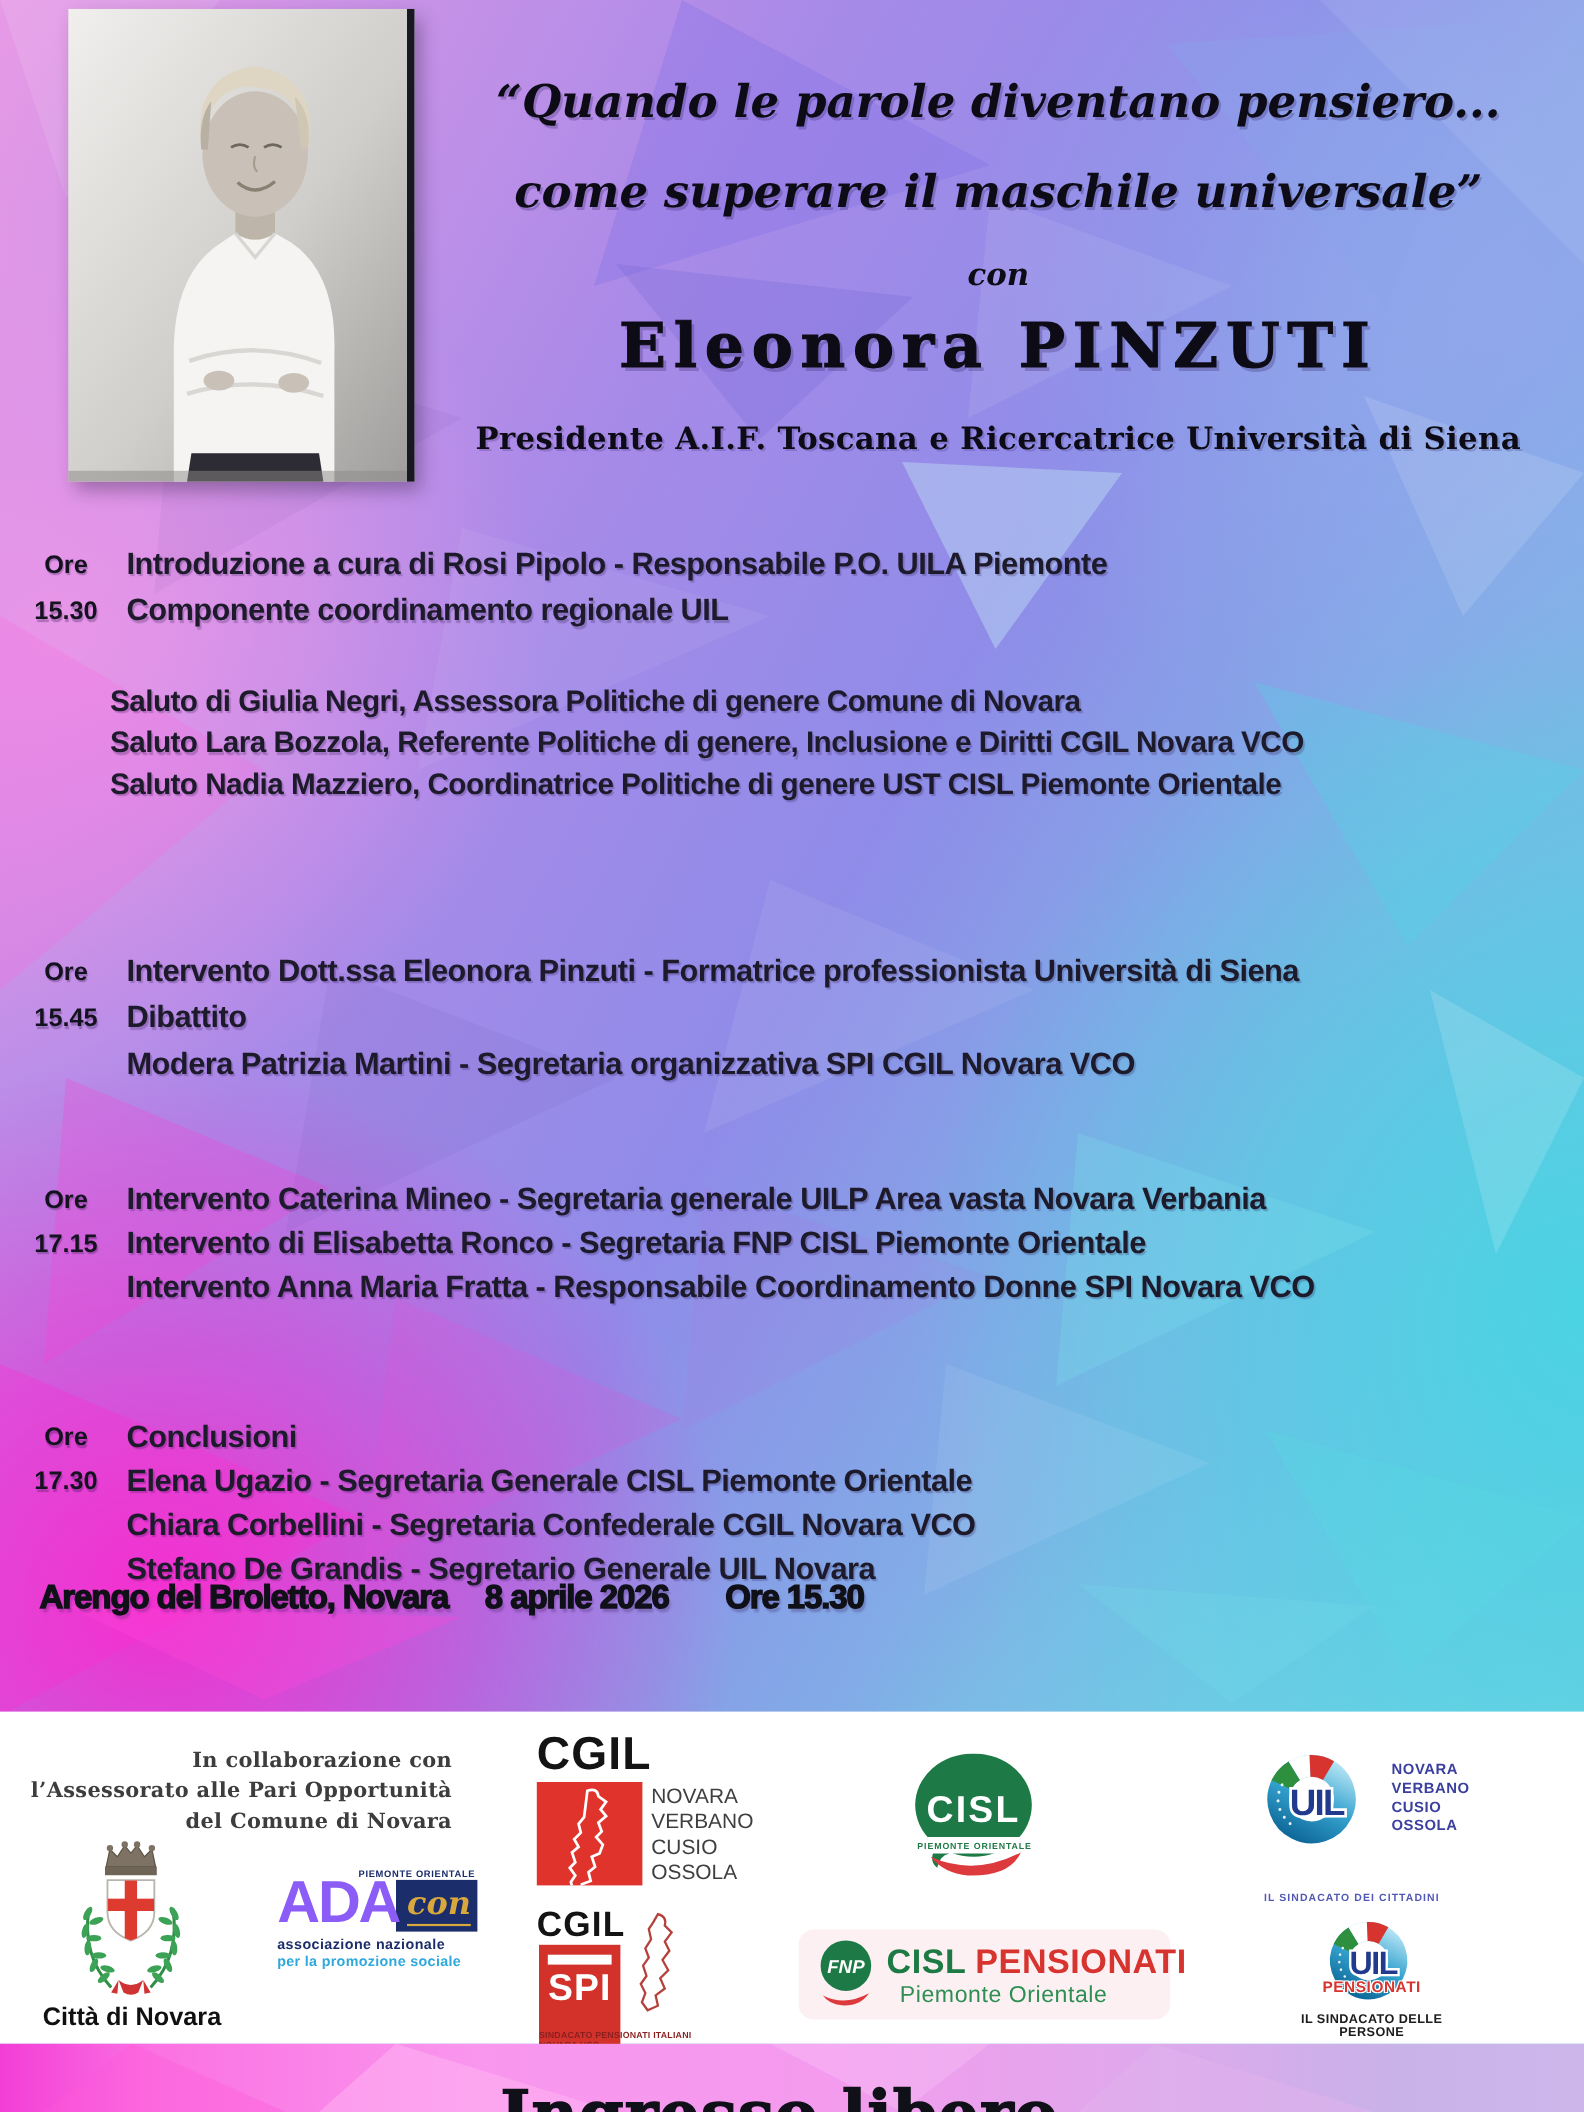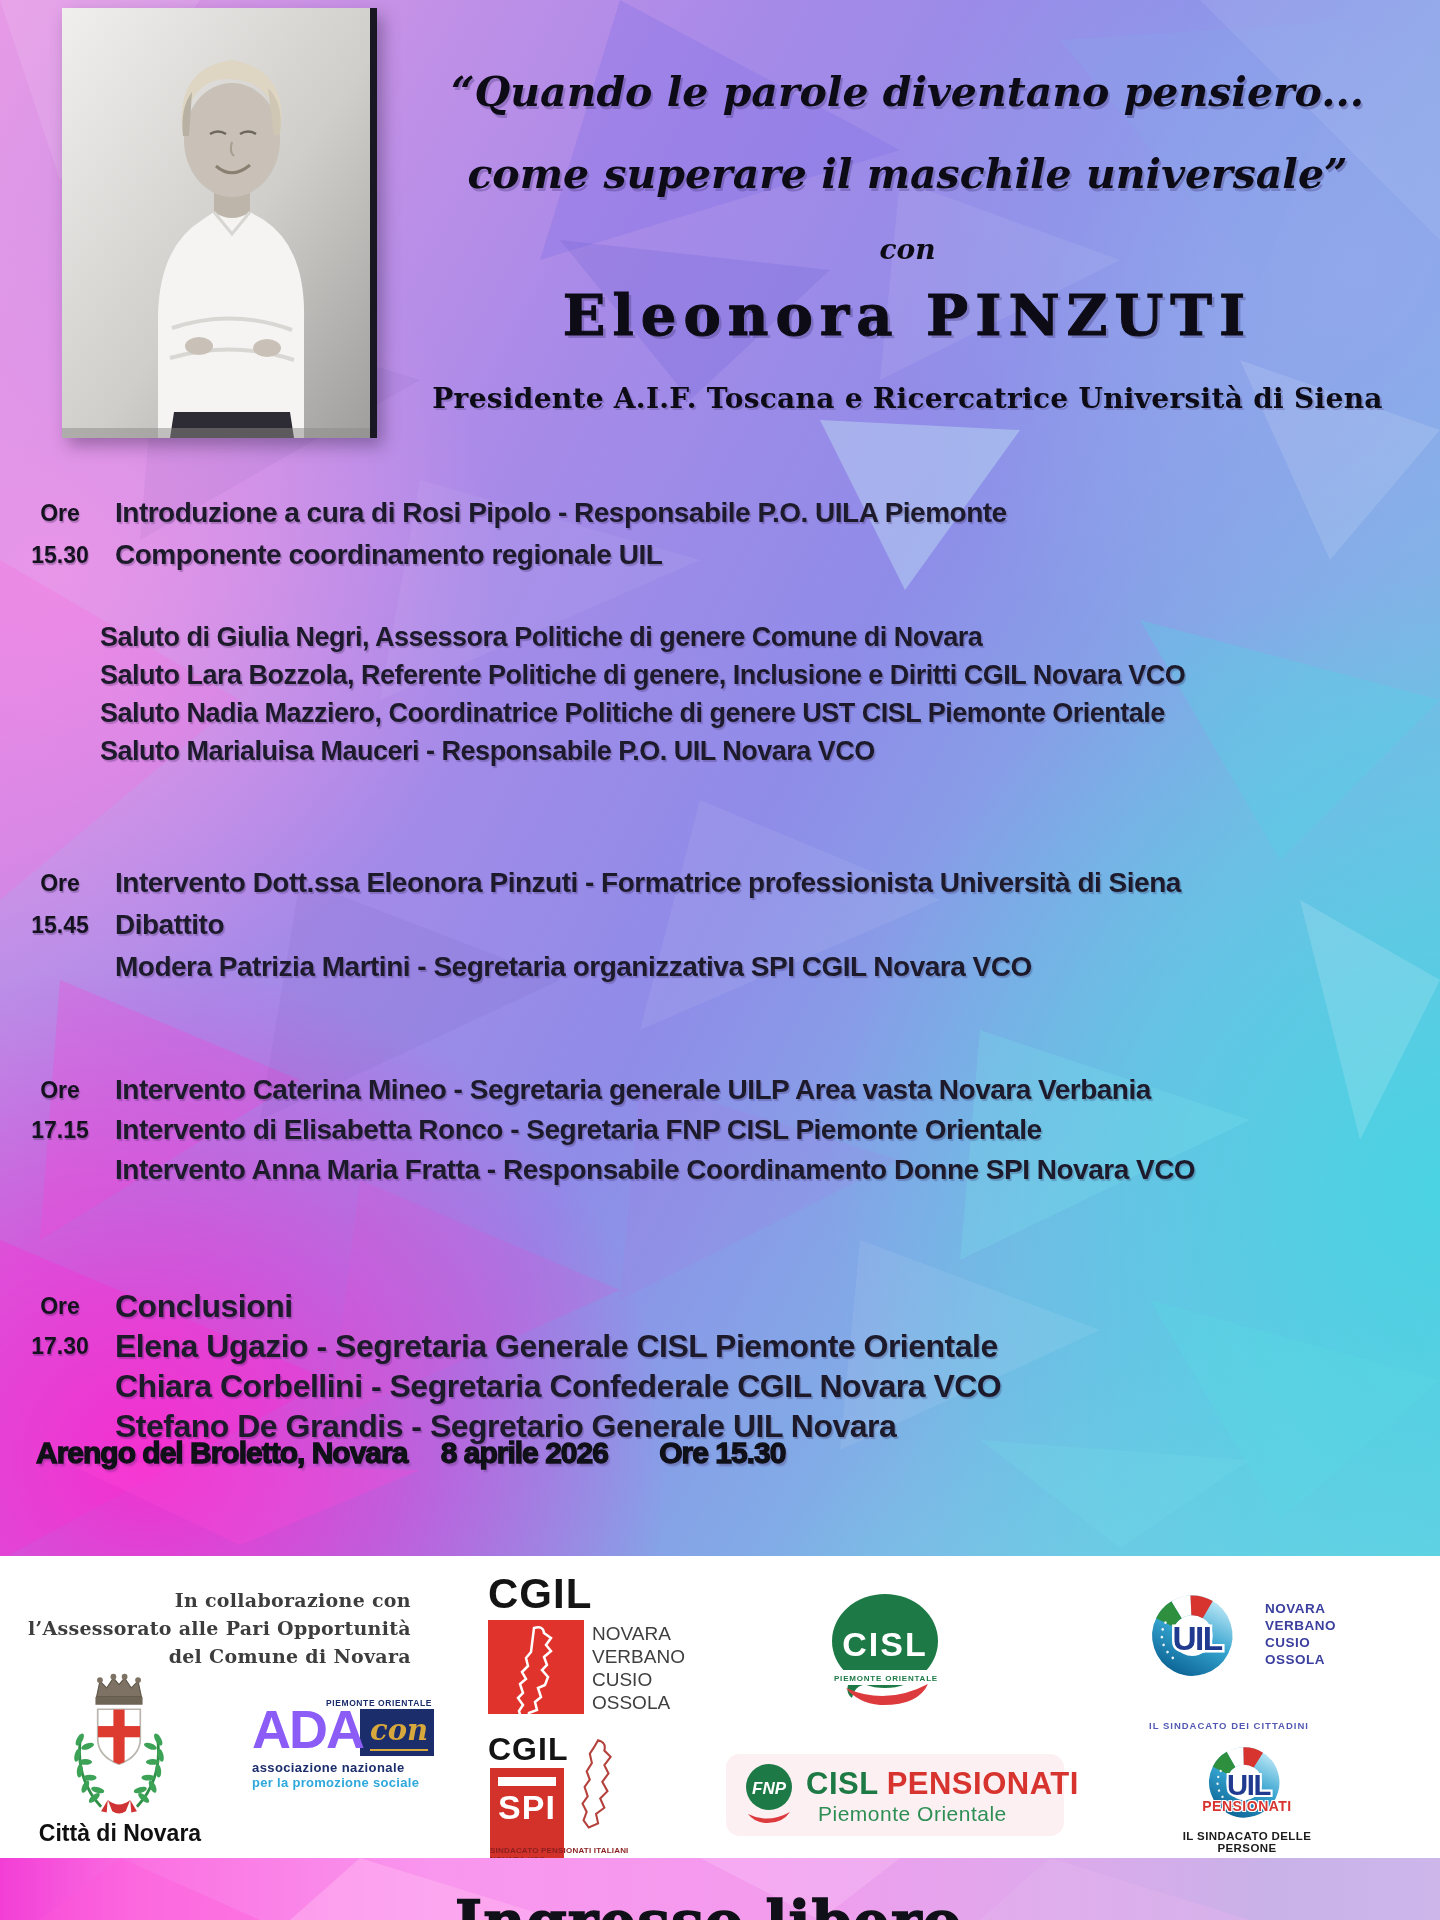--- a/index.html
+++ b/index.html
@@ -40,21 +40,21 @@
   .block{position:absolute;left:22px;display:flex;color:#1d1a2b;}
   .time{width:76px;flex:none;text-align:center;font-weight:700;font-size:23px;color:#14121f;
     text-shadow:1px 2px 1px rgba(40,20,70,.3);}
   .lines{margin-left:17px;}
   .ln{white-space:nowrap;font-weight:700;letter-spacing:-0.5px;
     text-shadow:1.5px 2px 1px rgba(40,20,70,.25);}
   .b1{top:492px;} .b1 .ln,.b1 .time div{font-size:28px;line-height:42px;}
   .b2{top:618px;left:100px;} .b2 .ln{font-size:27px;line-height:38px;}
   .b3{top:862px;} .b3 .ln,.b3 .time div{font-size:28px;line-height:42px;}
   .b4{top:1070px;} .b4 .ln,.b4 .time div{font-size:28px;line-height:40px;}
-  .b5{top:1286px;} .b5 .ln,.b5 .time div{font-size:32px;line-height:40px;}
+  .b5{top:1286px;} .b5 .ln,.b5 .time div{font-size:28px;line-height:40px;}
   .time div{font-size:23px !important;}
 
   
   .venue{left:36px;top:1436px;width:1400px;white-space:nowrap;color:#101018;
     font-family:Liberation Sans, sans-serif;font-weight:bold;font-size:30px;letter-spacing:-1px;
     -webkit-text-stroke:1.3px #101018;text-shadow:2px 3px 2px rgba(60,30,90,.30);}
   .venue .vdate{margin-left:26px;} .venue .vtime{margin-left:44px;}
 
   
   .whiteband{left:0;top:1556px;width:1440px;height:302px;background:#ffffff;}
@@ -194,21 +194,20 @@
       <div class="ln">Introduzione a cura di Rosi Pipolo - Responsabile P.O. UILA Piemonte</div>
       <div class="ln">Componente coordinamento regionale UIL</div>
     </div>
   </div>
 
   <div class="layer block b2">
     <div class="lines" style="margin-left:0">
       <div class="ln">Saluto  di Giulia Negri, Assessora Politiche di genere Comune di Novara</div>
       <div class="ln">Saluto Lara Bozzola, Referente Politiche di genere, Inclusione e Diritti CGIL Novara VCO</div>
       <div class="ln">Saluto Nadia Mazziero, Coordinatrice Politiche di genere UST CISL Piemonte Orientale</div>
-      <div class="ln">Saluto Marialuisa Mauceri - Responsabile P.O. UIL Novara VCO</div>
     </div>
   </div>
 
   <div class="layer block b3">
     <div class="time">
       <div>Ore</div>
       <div>15.45</div>
     </div>
     <div class="lines">
       <div class="ln">Intervento Dott.ssa Eleonora Pinzuti -  Formatrice professionista Università di Siena</div>

